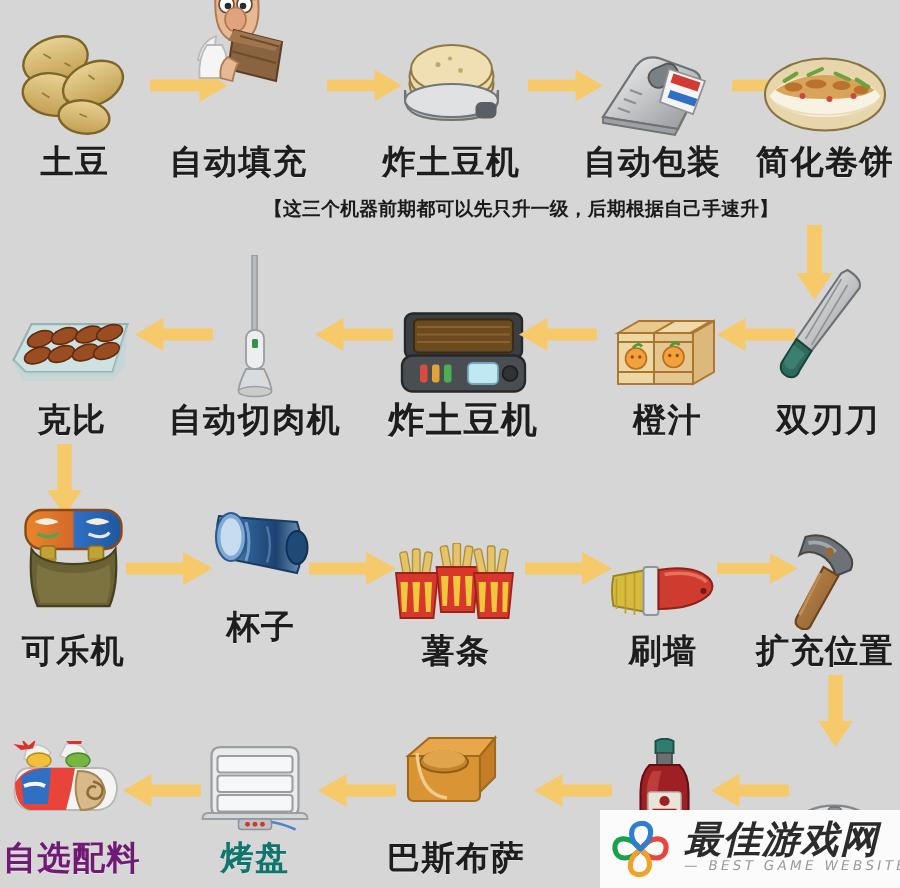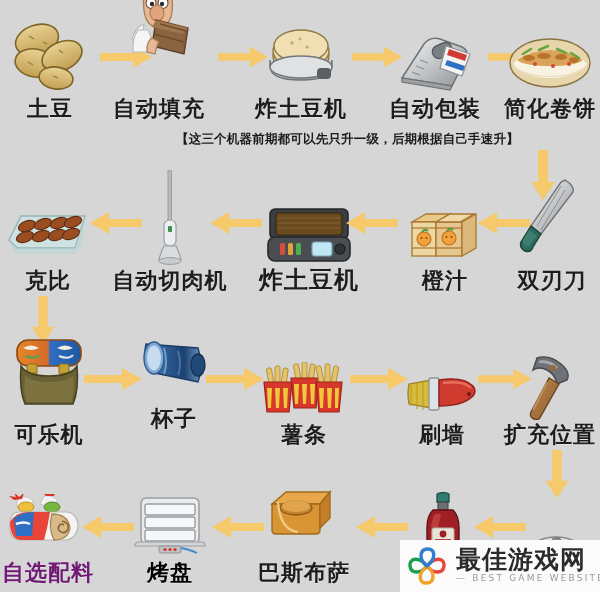--- a/index.html
+++ b/index.html
@@ -492,21 +492,21 @@
         <path d="M8 48 h62 q4 0 4 4 h-70 q0-4 4-4z" fill="#d3d6d8" stroke="#9a9ea1" stroke-width="1.2"></path>
         <rect x="28" y="52" width="22" height="7" rx="2" fill="#bfc3c6" stroke="#8e9295" stroke-width="1"></rect>
         <g fill="#d8342a">
             <circle cx="34" cy="55.5" r="1.6"></circle>
             <circle cx="39" cy="55.5" r="1.6"></circle>
             <circle cx="44" cy="55.5" r="1.6"></circle>
           </g>
         <path d="M50 54 q10 2 16 5" stroke="#4a86d0" stroke-width="1.8" fill="none"></path>
       </svg>
     </div>
-    <div class="lbl" style="font-size:22px;margin-top:6px;color:#000000;">烤盘</div>
+    <div class="lbl" style="font-size:22px;margin-top:6px;color:#0f766e;">烤盘</div>
   </div>
 
   <svg class="arrow" style="left:208px;top:514px;" width="56" height="26" viewBox="0 0 56 26">
     <path d="M56 9 H23 V2 L4 13 L23 24 V17 H56 Z" fill="#f6c96a"></path>
   </svg>
 
   <div class="node" style="left:254px;top:496px;width:100px;height:88px;">
     <div class="art">
       <svg width="72" height="52" viewBox="0 0 72 52">
         <path d="M4 16 L18 4 h44 l-10 12 z" fill="#e8a74a" stroke="#a06a1c" stroke-width="1.4"></path>
@@ -552,21 +552,21 @@
         <ellipse cx="40" cy="26" rx="38" ry="16" fill="#efca86" stroke="#a8813a" stroke-width="1.4"></ellipse>
         <ellipse cx="42" cy="20" rx="24" ry="12" fill="#c9ccce" stroke="#83878a" stroke-width="1.5"></ellipse>
         <ellipse cx="42" cy="17" rx="24" ry="12" fill="#dde0e2" stroke="#83878a" stroke-width="1.5"></ellipse>
         <ellipse cx="42" cy="16" rx="15" ry="7" fill="#b9bdc0" opacity=".6"></ellipse>
         <rect x="38" y="6" width="9" height="6" rx="3" fill="#8e9295" stroke="#6b6f72" stroke-width="1"></rect>
       </svg>
     </div>
     <div class="lbl" style="font-size:22px;margin-top:4px;"></div>
   </div>
 
-  <div id="wm" style="left:400px;top:540px;width:200px;height:52px;">
+  <div id="wm" style="left:400px;top:540px;width:200px;height:52px;font-style:italic;">
     <svg class="wm-logo" width="42" height="42" viewBox="0 0 42 42">
       <g fill="none" stroke-width="3.4" stroke-linecap="round">
         <path d="M21 21 C13 11 3 13 4 21 C5 29 15 29 21 21" stroke="#1a9f4b"></path>
         <path d="M21 21 C29 11 39 13 38 21 C37 29 27 29 21 21" stroke="#e8453c"></path>
         <path d="M21 21 C11 29 13 39 21 38 C29 37 29 27 21 21" stroke="#f0a32a"></path>
         <path d="M21 21 C31 13 29 3 21 4 C13 5 13 15 21 21" stroke="#2f7fd0"></path>
       </g>
     </svg>
     <div class="wm-txt">
       <div class="wm-main">最佳游戏网</div>

